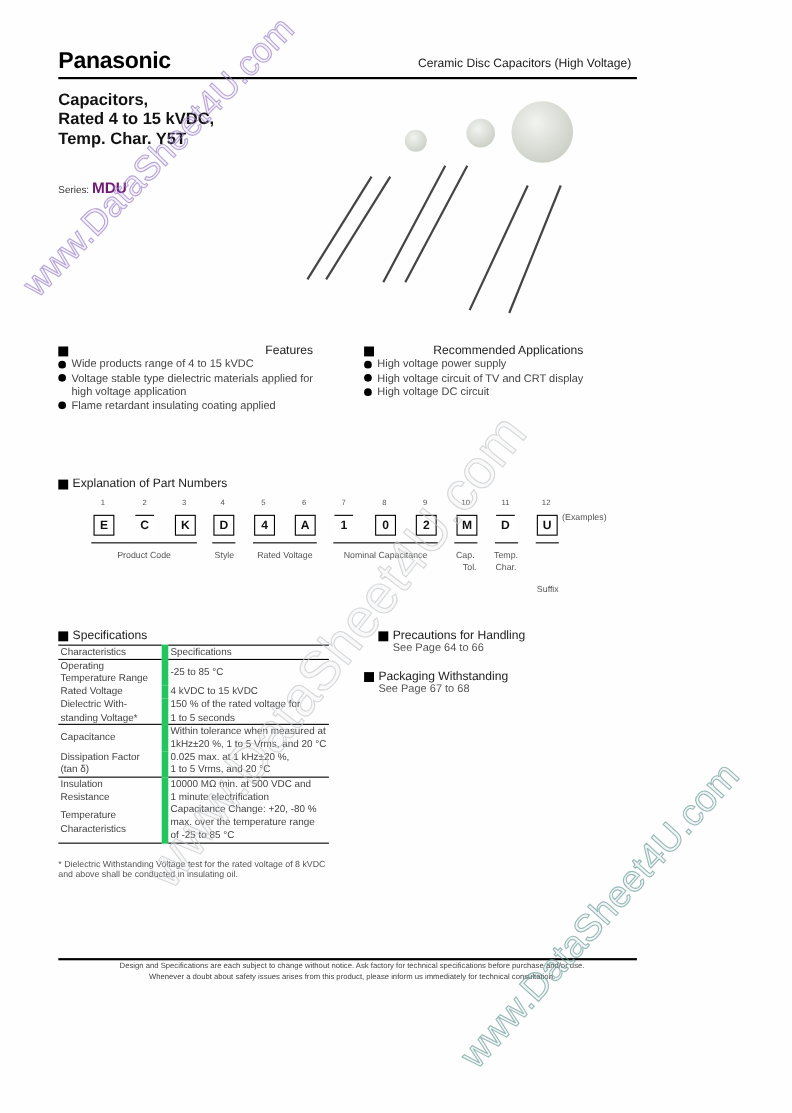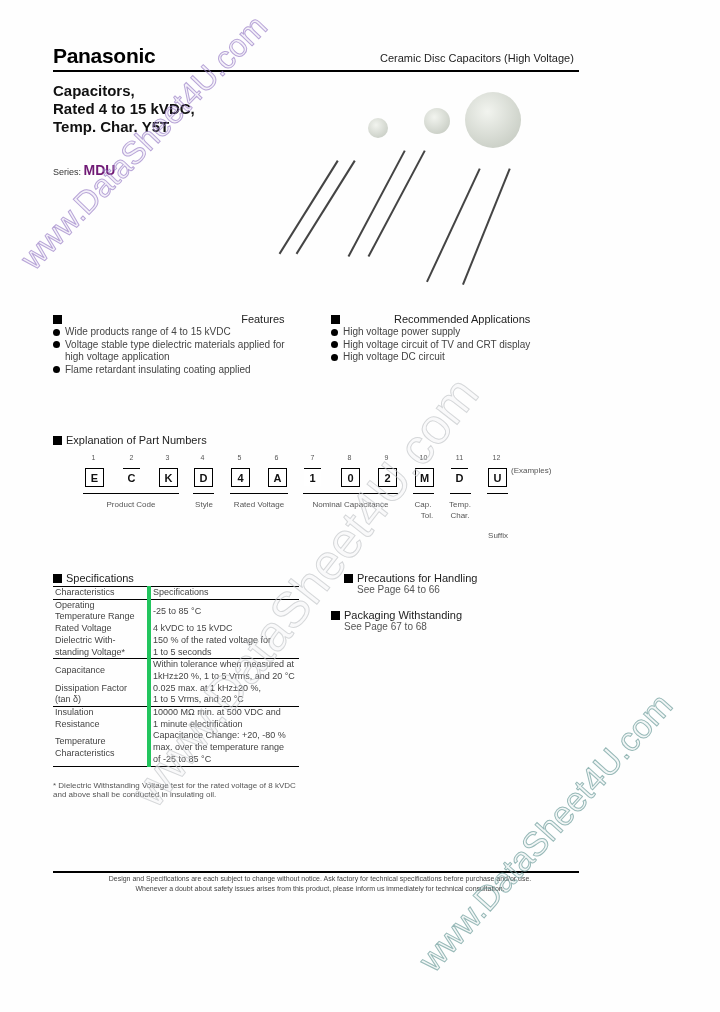--- a/index.html
+++ b/index.html
@@ -18,21 +18,21 @@
   .bul .dot { display:inline-block; width:7px; height:7px; border-radius:50%; background:#000; margin-right:5px; vertical-align:middle; }
   .bul .indent { padding-left:12px; }
   .pn-box { position:absolute; width:17px; height:17px; border:1px solid #000; font-size:11px; font-weight:bold;
             display:flex; align-items:center; justify-content:center; background:#fff; }
   .pn-box.open { border-left:none; border-right:none; border-bottom:none; }
   .pn-num { position:absolute; font-size:7px; color:#555; width:17px; text-align:center; }
   .pn-line { position:absolute; height:1px; background:#000; }
   .pn-lab { position:absolute; font-size:8px; color:#555; text-align:center; line-height:11px; }
   table.spec { position:absolute; left:53px; top:586px; width:246px; border-collapse:collapse; font-size:9px; color:#444; }
   table.spec td { padding:0 2px; line-height:11.7px; vertical-align:middle; }
-  table.spec td.c1 { width:90px; border-right:4px solid #22c55e; }
+  table.spec td.c1 { width:90px; border-right:6px solid #22c55e; }
   table.spec tr.top td { border-top:1px solid #000; }
   table.spec tr.bot td { border-bottom:1px solid #000; }
   .note { left:53px; top:781px; font-size:8px; color:#555; line-height:9px; width:250px; }
   .footer { left:60px; top:874px; width:520px; text-align:center; font-size:7px; color:#444; line-height:10px; }
   .wm { position:absolute; font-family:"Liberation Sans", sans-serif; font-size:32px; color:transparent;
         -webkit-text-stroke:1px; white-space:nowrap; transform-origin:left bottom; opacity:0.7; }
   .cap { position:absolute; border-radius:50%; background:radial-gradient(circle at 40% 35%, #f2f4ef, #c9cec5 80%); }
   .lead { position:absolute; height:1.5px; background:#444; transform-origin:left center; }
 </style>
 </head>

